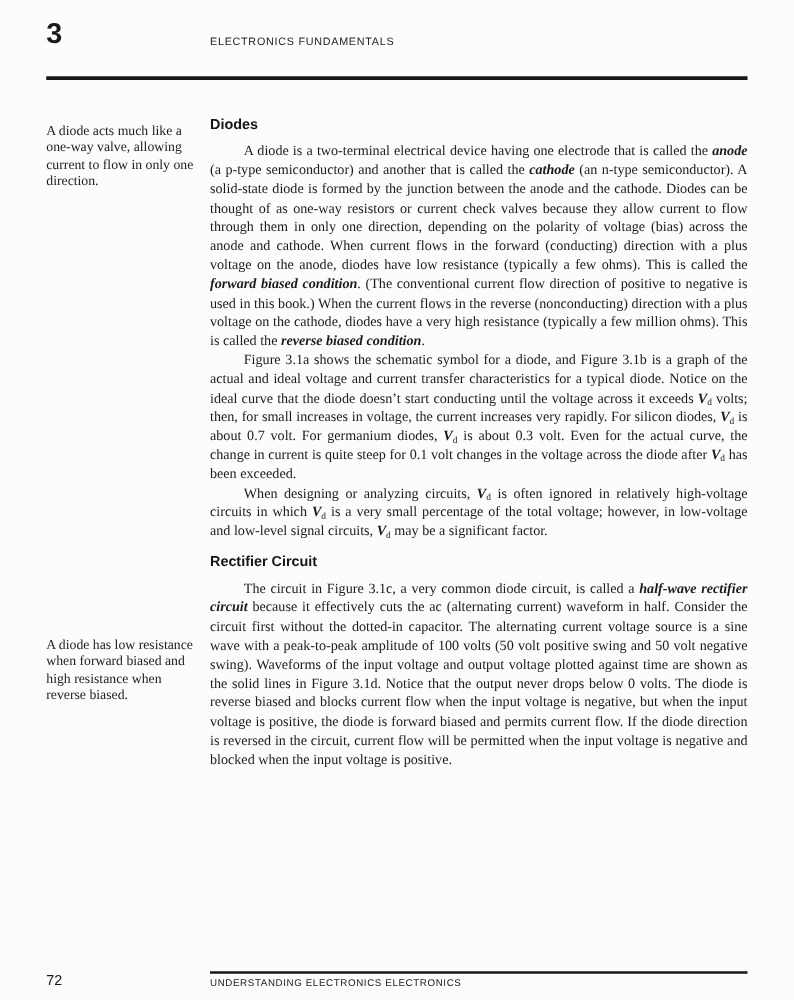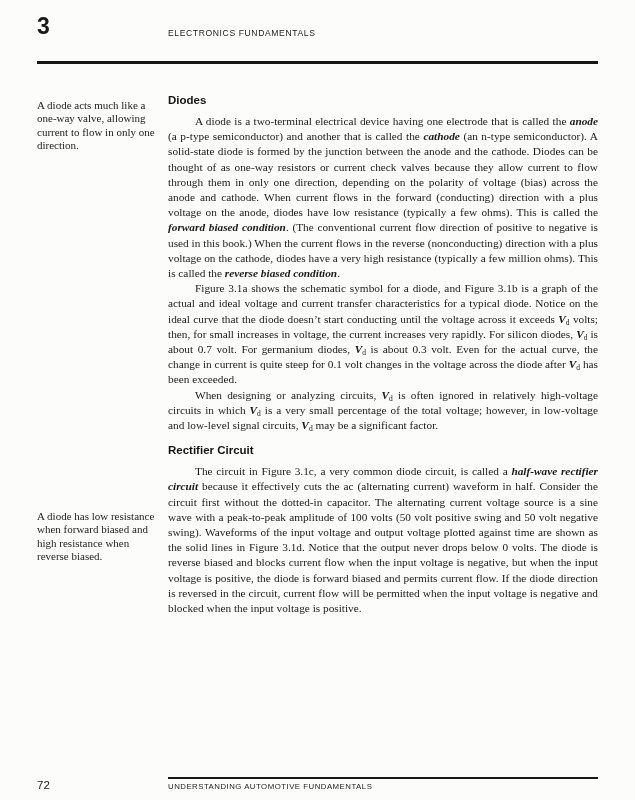--- a/index.html
+++ b/index.html
@@ -86,15 +86,15 @@
     <h2 class="section-heading">Diodes</h2>
     <p class="body-para"><span>A diode is a two-terminal electrical device having one electrode that is called the </span><span class="it">anode</span><span> (a p-type semiconductor) and another that is called the </span><span class="it">cathode</span><span> (an n-type semiconductor).  A solid-state diode is formed by the junction between the anode and the cathode. Diodes can be thought of as one-way resistors or current check valves because they allow current to flow through them in only one direction, depending on the polarity of voltage (bias) across the anode and cathode. When current flows in the forward (conducting) direction with a plus voltage on the anode, diodes have low resistance (typically a few ohms). This is called the </span><span class="it">forward biased condition</span><span>. (The conventional current flow direction of positive to negative is used in this book.) When the current flows in the reverse (nonconducting) direction with a plus voltage on the cathode, diodes have a very high resistance (typically a few million ohms). This is called the </span><span class="it">reverse biased condition</span><span>.</span></p>
     <p class="body-para"><span>Figure 3.1a shows the schematic symbol for a diode, and Figure 3.1b is a graph of the actual and ideal voltage and current transfer characteristics for a typical diode. Notice on the ideal curve that the diode doesn’t start conducting until the voltage across it exceeds </span><span class="it">V</span><span class="sb">d</span><span> volts; then, for small increases in voltage, the current increases very rapidly. For silicon diodes, </span><span class="it">V</span><span class="sb">d</span><span> is about 0.7 volt. For germanium diodes, </span><span class="it">V</span><span class="sb">d</span><span> is about 0.3 volt. Even for the actual curve, the change in current is quite steep for 0.1 volt changes in the voltage across the diode after </span><span class="it">V</span><span class="sb">d</span><span> has been exceeded.</span></p>
     <p class="body-para"><span>When designing or analyzing circuits, </span><span class="it">V</span><span class="sb">d</span><span> is often ignored in relatively high-voltage circuits in which </span><span class="it">V</span><span class="sb">d</span><span> is a very small percentage of the total voltage; however, in low-voltage and low-level signal circuits, </span><span class="it">V</span><span class="sb">d</span><span> may be a significant factor.</span></p>
     <h2 class="section-heading rc">Rectifier Circuit</h2>
     <p class="body-para"><span>The circuit in Figure 3.1c, a very common diode circuit, is called a </span><span class="it">half-wave rectifier circuit</span><span> because it effectively cuts the ac (alternating current) waveform in half. Consider the circuit first without the dotted-in capacitor. The alternating current voltage source is a sine wave with a peak-to-peak amplitude of 100 volts (50 volt positive swing and 50 volt negative swing). Waveforms of the input voltage and output voltage plotted against time are shown as the solid lines in Figure 3.1d. Notice that the output never drops below 0 volts. The diode is reverse biased and blocks current flow when the input voltage is negative, but when the input voltage is positive, the diode is forward biased and permits current flow. If the diode direction is reversed in the circuit, current flow will be permitted when the input voltage is negative and blocked when the input voltage is positive.</span></p>
   </main>
 
   <div class="footer-rule"></div>
   <div class="page-number">72</div>
-  <div class="footer-text">UNDERSTANDING AUTOMOTIVE FUNDAMENTALS</div>
+  <div class="footer-text">UNDERSTANDING ELECTRONICS ELECTRONICS</div>
 
 </div>
 
 </body></html>

